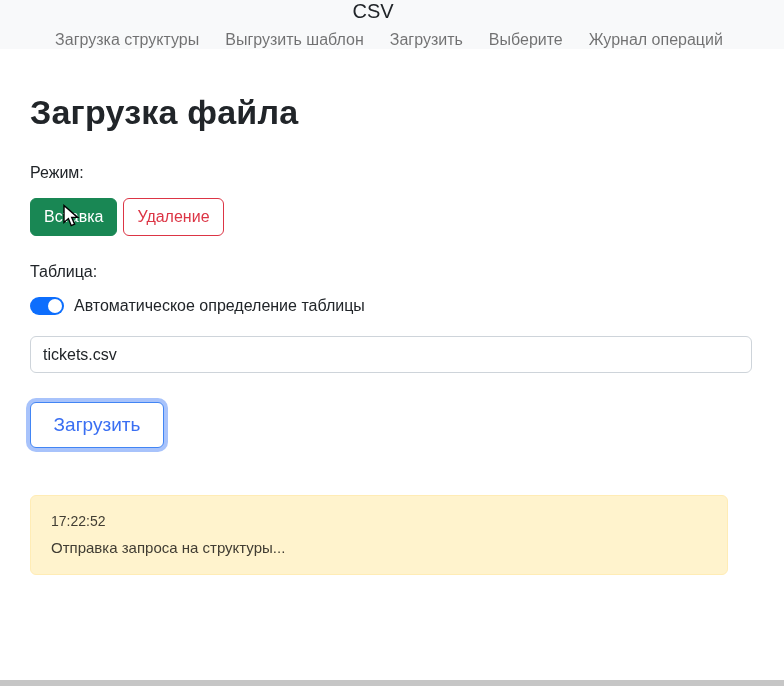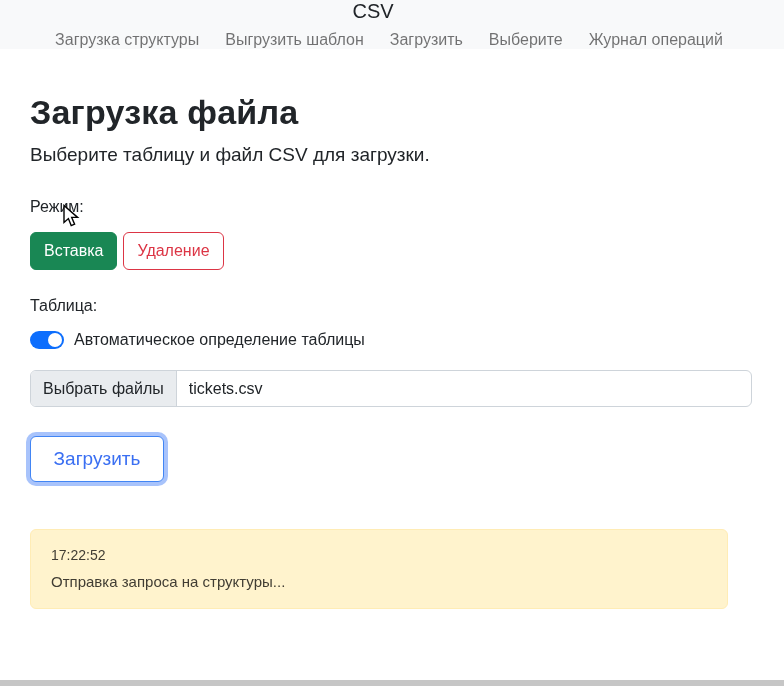--- a/index.html
+++ b/index.html
@@ -213,41 +213,39 @@
     <a class="nav-link">Выгрузить шаблон</a>
     <a class="nav-link">Загрузить</a>
     <a class="nav-link">Выберите</a>
     <a class="nav-link">Журнал операций</a>
   </nav>
 </header>
 
 <main class="content">
 
   <h1 class="page-title">Загрузка файла</h1>
-  <p class="page-subtitle">Выберите таблицу и файл CSV для загрузки.</p>
 
   <div class="field-label label-mode">Режим:</div>
 
   <div class="mode-row">
     <button class="btn btn-success">Вставка</button>
     <button class="btn btn-outline-danger">Удаление</button>
   </div>
 
   <div class="field-label label-table">Таблица:</div>
 
   <div class="switch-row">
     <div class="form-switch">
       <div class="knob"></div>
     </div>
     <label class="switch-label">Автоматическое определение таблицы</label>
   </div>
 
 
   <div class="file-input">
-    <div class="file-button">Выбрать файлы</div>
     <div class="file-name">tickets.csv</div>
   </div>
 
   <div class="upload-row">
     <button class="btn-upload">Загрузить</button>
   </div>
 
   <div class="alert-warning">
     <div class="log-time">17:22:52</div>
     <div class="log-message">Отправка запроса на структуры...</div>

